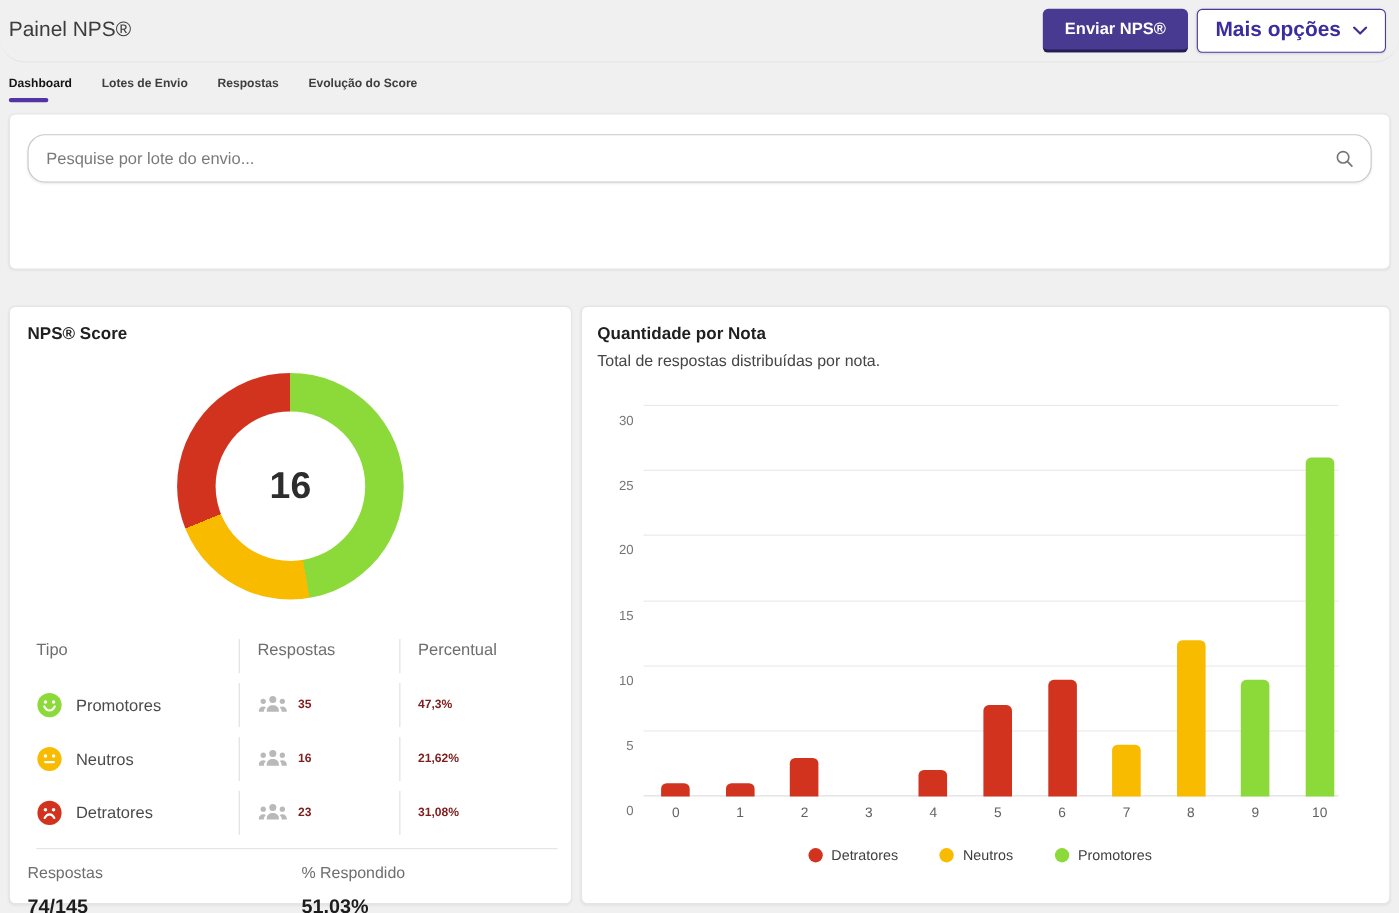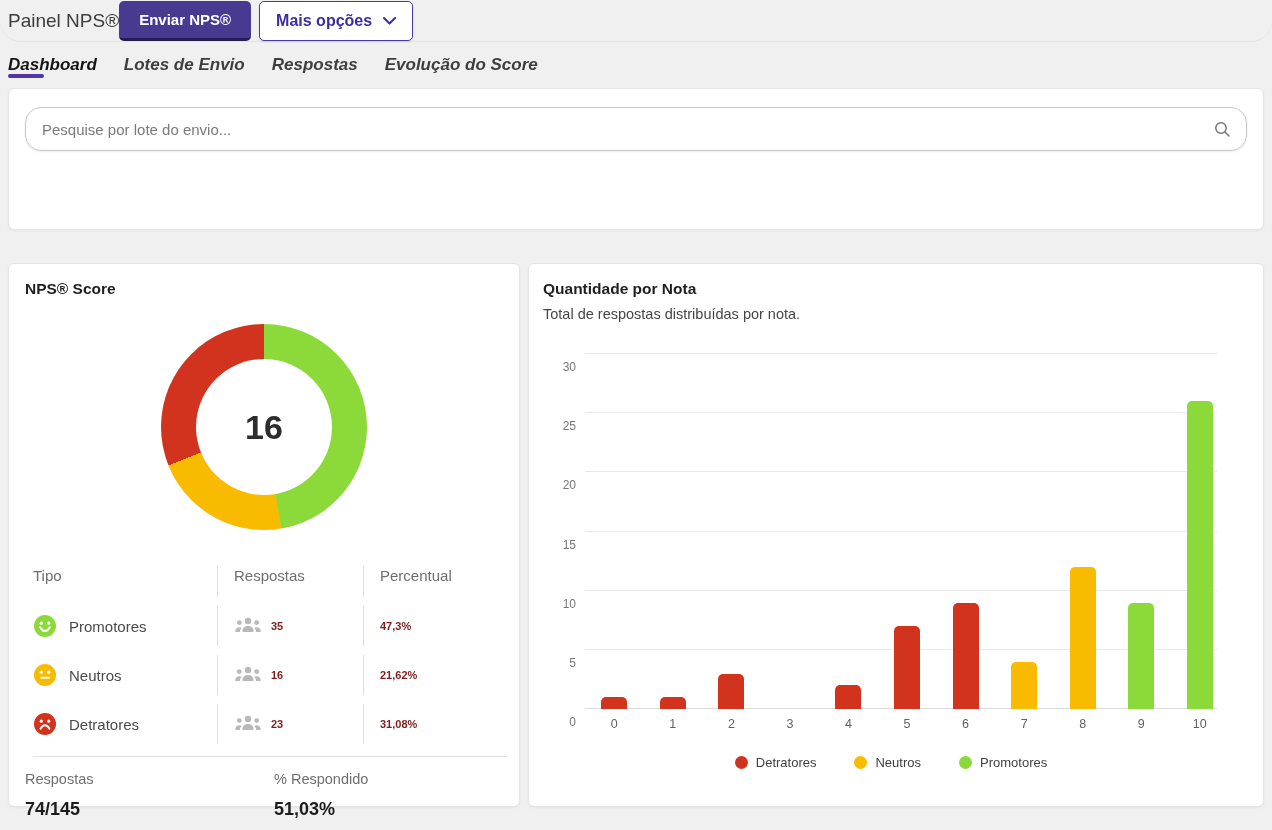--- a/index.html
+++ b/index.html
@@ -4,44 +4,43 @@
 <style>
   * { box-sizing: border-box; }
   html,body { margin:0; padding:0; }
   body {
     width:1272px; height:830px; overflow:hidden;
     background:#f0f0f0; color:#333;
     font-family:"Liberation Sans", sans-serif;
   }
   
   .hdr {
-    display:flex; align-items:center; 
-    padding:8px 12px 8px 8px; border-bottom:1px solid #e2e2e2; height:42px;border-radius:23px;
+    display:flex; align-items:center; justify-content:space-between;
+    padding:8px 12px 8px 8px; border-bottom:1px solid #e2e2e2; height:57px;border-radius:23px;
   }
   .hdr h1 { margin:0; font-size:19px; font-weight:400; color:#3c3c3c; }
   .hdr-actions { display:flex; gap:8px; }
   .btn-primary {
     background:#483a91; border:none; border-bottom:3px solid #251c54;
     color:#fff; font-weight:bold; font-size:15px; font-family:inherit;
     height:40px; padding:0 20px; border-radius:5px; cursor:pointer;
   }
   .btn-outline {
     background:#fff; border:1.5px solid #4b3ba0; color:#3b2d9e;
-    font-weight:bold; font-size:16px; font-family:inherit;
+    font-weight:bold; font-size:19px; font-family:inherit;
     height:40px; padding:0 16px; border-radius:5px; cursor:pointer;
     display:flex; align-items:center; gap:11px;
     box-shadow:0 1px 2px rgba(0,0,0,.12);
   }
   
   .tabs { display:flex; gap:27px; padding:11px 0 0 8px; height:37px; }
   .tab {
     position:relative; background:none; border:none; cursor:pointer;
-    font-family:inherit; font-weight:bold; font-size:17px; color:#3e3e3e;
+    font-family:inherit; font-weight:bold; font-size:11px; color:#3e3e3e;
     padding:2px 0 12px;
-    font-style:italic;
   }
   .tab.active { color:#141414; }
   .tab-underline {
     position:absolute; left:0; bottom:1px; width:36px; height:4px;
     border-radius:3px; background:#5135a5; display:block;
   }
   
   .card {
     background:#fff; border:1px solid #e5e5e5; border-radius:6px;
     box-shadow:0 1px 2px rgba(0,0,0,.05);

